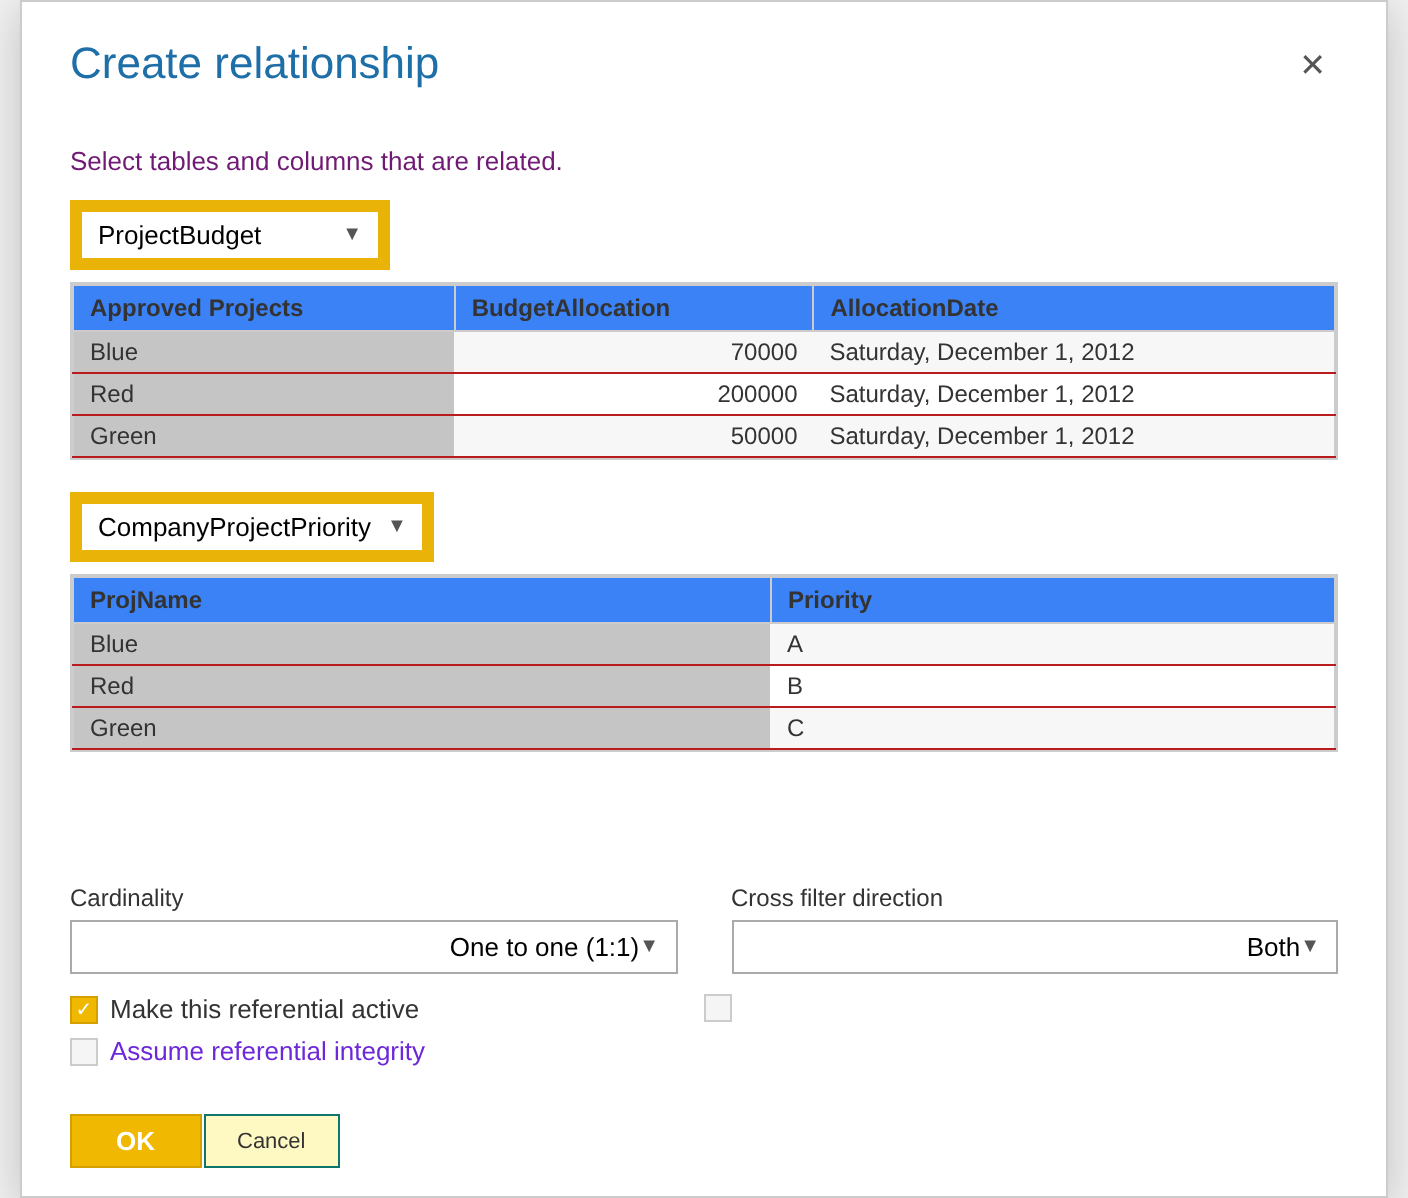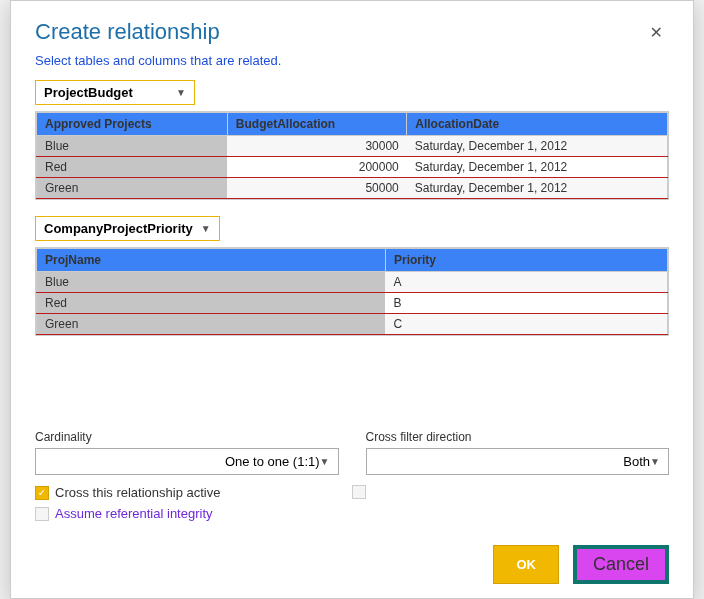--- a/index.html
+++ b/index.html
@@ -37,44 +37,44 @@
       background: none;
       border: none;
       cursor: pointer;
       font-size: 16px;
       color: #555;
       padding: 2px 6px;
       margin-top: 2px;
     }
     .dialog-subtitle {
       padding: 2px 24px 12px 24px;
-      color: #1d4ed8;
-      font-size: 13px;
+      color: #701a75;
+      font-size: 13px;
+      margin-top: 20px;
     }
     .dialog-body {
       padding: 0 24px;
       flex: 1;
     }
     .table-section {
       margin-bottom: 16px;
     }
     .dropdown-row {
       margin-bottom: 6px;
     }
     .dropdown {
-      border: 1px solid #eab308;
+      border: 6px solid #eab308;
       background: #fff;
       padding: 4px 8px;
       font-size: 13px;
       display: inline-flex;
       align-items: center;
       justify-content: space-between;
       cursor: pointer;
       min-width: 160px;
-      font-weight: bold;
     }
     .dropdown .arrow {
       margin-left: 8px;
       font-size: 10px;
       color: #555;
     }
     .data-table {
       width: 100%;
       border: 1px solid #ccc;
       border-collapse: collapse;
@@ -167,38 +167,37 @@
       border-color: #d4a000;
       color: #fff;
     }
     .checkbox-box.unchecked-disabled {
       border-color: #ccc;
       background: #f5f5f5;
     }
     .dialog-footer {
       padding: 14px 24px;
       display: flex;
-      justify-content: flex-end;
-      gap: 14px;
+      gap: 1px;
     }
     .btn-ok {
       background: #f0b800;
       border: 1px solid #d4a000;
       color: #fff;
       padding: 5px 22px;
       font-size: 13px;
       cursor: pointer;
       font-weight: 600;
     }
     .btn-cancel {
-      background: #d946ef;
-      border: 4px solid #0f766e;
+      background: #fef9c3;
+      border: 1px solid #0f766e;
       color: #333;
       padding: 5px 16px;
-      font-size: 18px;
+      font-size: 11px;
       cursor: pointer;
     }
     .table-wrapper {
       border: 1px solid #ccc;
       margin-bottom: 4px;
     }
   </style>
 </head>
 <body>
 
@@ -224,21 +223,21 @@
           <thead>
             <tr>
               <th>Approved Projects</th>
               <th>BudgetAllocation</th>
               <th>AllocationDate</th>
             </tr>
           </thead>
           <tbody>
             <tr>
               <td class="project-col">Blue</td>
-              <td class="right">30000</td>
+              <td class="right">70000</td>
               <td>Saturday, December 1, 2012</td>
             </tr>
             <tr>
               <td class="project-col">Red</td>
               <td class="right">200000</td>
               <td>Saturday, December 1, 2012</td>
             </tr>
             <tr>
               <td class="project-col">Green</td>
               <td class="right">50000</td>
@@ -297,21 +296,21 @@
         <span>Both</span>
         <span class="arrow">▼</span>
       </div>
     </div>
   </div>
 
   <div class="checkboxes-section">
     <div class="checkbox-col">
       <div class="checkbox-item">
         <div class="checkbox-box checked">✓</div>
-        <span>Cross this relationship active</span>
+        <span>Make this referential active</span>
       </div>
       <div class="checkbox-item disabled">
         <div class="checkbox-box unchecked-disabled"></div>
         <span>Assume referential integrity</span>
       </div>
     </div>
     <div class="checkbox-col">
       <div class="checkbox-item">
         <div class="checkbox-box unchecked-disabled"></div>
       </div>

